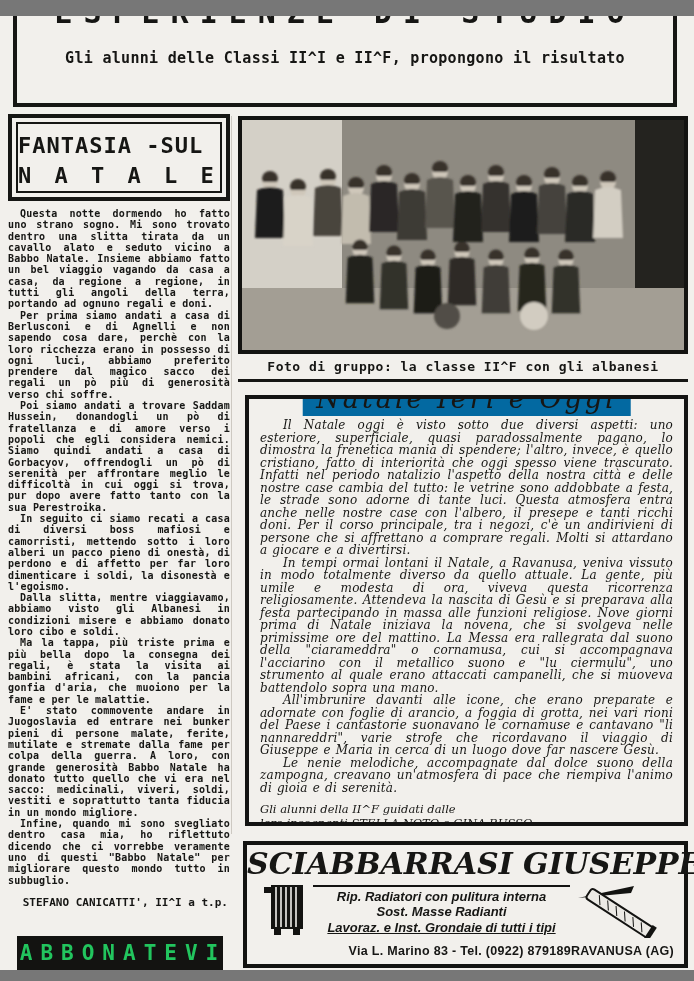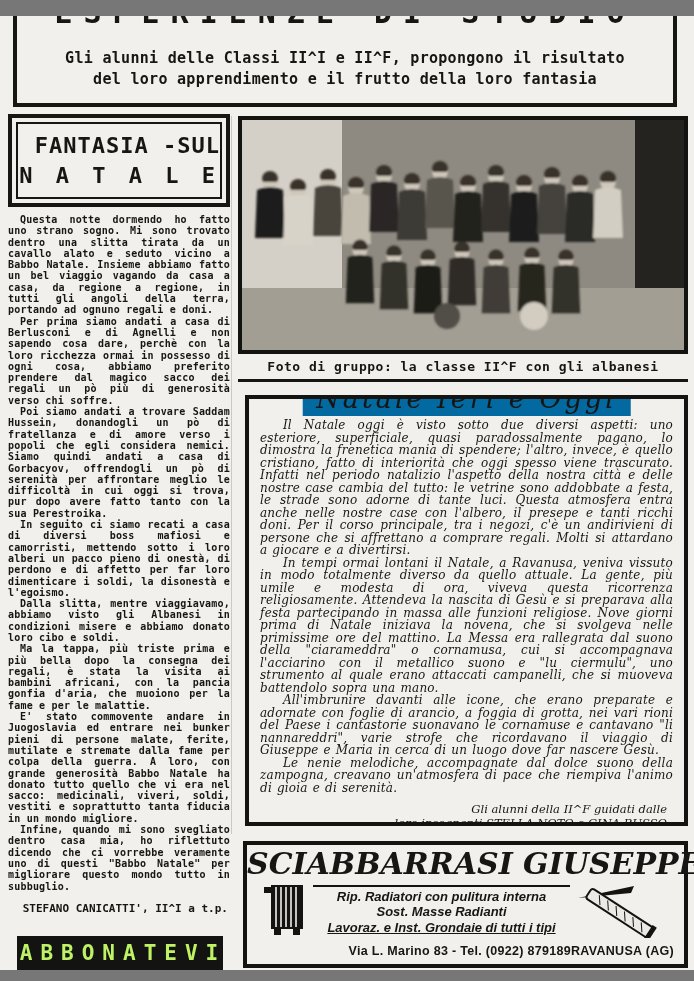--- a/index.html
+++ b/index.html
@@ -12,47 +12,47 @@
   .header-box{position:absolute;left:13px;top:-30px;width:656px;height:113px;border:4px solid #161614;}
   .main-title{position:absolute;top:6px;left:0;right:0;text-align:center;
     font:bold 30px/34px "DejaVu Sans Mono",monospace;letter-spacing:11px;white-space:nowrap;}
   .subtitle{position:absolute;top:58px;left:0;right:0;text-align:center;
     font:bold 15px/21px "DejaVu Sans Mono",monospace;letter-spacing:.3px;}
   
   .col-divider{position:absolute;left:231px;top:100px;width:1px;height:718px;background:#cdc9c2;}
   
   .left-col{position:absolute;left:8px;top:98px;width:222px;}
   .fantasia-box{border:4px solid #161614;padding:4px;}
-  .fantasia-inner{border:2px solid #161614;padding:7px 0 6px 0;text-align:right;
+  .fantasia-inner{border:2px solid #161614;padding:7px 0 0 0;text-align:left;
     font:bold 22px/30px "DejaVu Sans Mono",monospace;}
   .fantasia-line1{letter-spacing:1px;}
   .fantasia-line2{letter-spacing:5px;}
   .left-body{margin-top:7px;font:bold 10px/11.3px "DejaVu Sans Mono",monospace;
     text-align:justify;letter-spacing:.2px;}
   .left-body p{margin:0;text-indent:2ch;}
   .left-sig{margin-top:10px;text-align:right;font:bold 11px/13px "DejaVu Sans Mono",monospace;padding-right:2px;}
   .abbonatevi{position:absolute;left:17px;top:920px;width:206px;height:34px;background:#131311;
-    color:#bef264;display:flex;align-items:center;justify-content:center;
+    color:#22c55e;display:flex;align-items:center;justify-content:center;
     font:bold 21px "DejaVu Sans Mono",monospace;letter-spacing:8px;padding-left:6px;box-sizing:border-box;}
   
   .right-col{position:absolute;left:238px;top:100px;width:450px;}
   .photo-frame{border:4px solid #131311;height:230px;background:#9b968c;}
   .photo-frame svg{display:block;width:100%;height:100%;}
   .photo-caption{margin-top:5px;text-align:center;font:bold 13px/16px "DejaVu Sans Mono",monospace;letter-spacing:.5px;}
   .caption-rule{height:3px;background:#161614;margin-top:4px;}
   
   .natale-box{position:relative;margin:13px 0 0 7px;border:4px solid #141413;height:431px;
     box-sizing:border-box;padding:20px 11px 0 11px;overflow:hidden;}
   .natale-title{position:absolute;top:-17px;left:50%;transform:translateX(-50%);
     background:#0369a1;padding:0 14px;white-space:nowrap;
     font:italic 27px/34px "DejaVu Serif",serif;letter-spacing:3px;}
   .natale-body{font:italic 12px/12.5px "DejaVu Serif",serif;text-align:justify;
     letter-spacing:.2px;word-spacing:1px;}
   .natale-body p{margin:0;text-indent:3ch;}
-  .natale-sig{margin-top:8px;text-align:right;font:italic 11.5px/14px "DejaVu Serif",serif;padding-right:6px;}
+  .natale-sig{margin-top:8px;font:italic 11.5px/14px "DejaVu Serif",serif;padding-right:6px;}
   
   .ad-box{position:relative;margin:15px 0 0 5px;border:4px solid #131311;height:127px;box-sizing:border-box;}
   .ad-title{text-align:center;font:bold italic 30px/36px "DejaVu Serif",serif;margin-top:1px;white-space:nowrap;}
   .ad-mid{display:flex;align-items:center;padding:0 16px;margin-top:0;}
   .ad-services{flex:1;margin:0 6px;border-top:2px solid #131311;padding-top:2px;text-align:center;
     font:bold italic 13px/15.5px "Liberation Sans",sans-serif;}
   .ad-service-underlined{text-decoration:underline;}
   .ad-bottom{position:absolute;bottom:5px;left:0;right:0;display:flex;justify-content:flex-end;
     padding:0 10px;font:bold 12.5px/15px "Liberation Sans",sans-serif;letter-spacing:.3px;}
   
@@ -62,36 +62,35 @@
 </style>
 </head>
 <body>
 
 <div class="page">
 
   <div class="header-box">
     <div class="main-title">ESPERIENZE DI STUDIO</div>
     <div class="subtitle">
       <div>Gli alunni delle Classi II^I e II^F, propongono il risultato</div>
-      <div>del loro apprendimento e il frutto della loro fantasia</div>
     </div>
   </div>
 
   <div class="col-divider"></div>
 
   <div class="left-col">
     <div class="fantasia-box">
       <div class="fantasia-inner">
         <div class="fantasia-line1">FANTASIA -SUL</div>
         <div class="fantasia-line2">N A T A L E</div>
       </div>
     </div>
     <div class="left-body">
       <p>Questa notte dormendo ho fatto uno strano sogno. Mi sono trovato dentro una slitta tirata da un cavallo alato e seduto vicino a Babbo Natale. Insieme abbiamo fatto un bel viaggio vagando da casa a casa, da regione a regione, in tutti gli angoli della terra, portando ad ognuno regali e doni.</p>
-      <p>Per prima siamo andati a casa di Berlusconi e di Agnelli e non sapendo cosa dare, perchè con la loro ricchezza ormai in possesso di ogni cosa, abbiamo preferito prendere dal magico sacco dei regali un pò più di generosità verso chi soffre.</p>
+      <p>Per prima siamo andati a casa di Berlusconi e di Agnelli e non sapendo cosa dare, perchè con la loro ricchezza erano in possesso di ogni luci, abbiamo preferito prendere dal magico sacco dei regali un pò più di generosità verso chi soffre.</p>
       <p>Poi siamo andati a trovare Saddam Hussein, donandogli un pò di fratellanza e di amore verso i popoli che egli considera nemici. Siamo quindi andati a casa di Gorbacyov, offrendogli un pò di serenità per affrontare meglio le difficoltà in cui oggi si trova, pur dopo avere fatto tanto con la sua Perestroika.</p>
       <p>In seguito ci siamo recati a casa di diversi boss mafiosi e camorristi, mettendo sotto i loro alberi un pacco pieno di onestà, di perdono e di affetto per far loro dimenticare i soldi, la disonestà e l'egoismo.</p>
       <p>Dalla slitta, mentre viaggiavamo, abbiamo visto gli Albanesi in condizioni misere e abbiamo donato loro cibo e soldi.</p>
       <p>Ma la tappa, più triste prima e più bella dopo la consegna dei regali, è stata la visita ai bambini africani, con la pancia gonfia d'aria, che muoiono per la fame e per le malattie.</p>
       <p>E' stato commovente andare in Juogoslavia ed entrare nei bunker pieni di persone malate, ferite, mutilate e stremate dalla fame per colpa della guerra. A loro, con grande generosità Babbo Natale ha donato tutto quello che vi era nel sacco: medicinali, viveri, soldi, vestiti e soprattutto tanta fiducia in un mondo migliore.</p>
       <p>Infine, quando mi sono svegliato dentro casa mia, ho riflettuto dicendo che ci vorrebbe veramente uno di questi "Babbo Natale" per migliorare questo mondo tutto in subbuglio.</p>
     </div>
     <div class="left-sig">STEFANO CANICATTI', II^I a t.p.</div>
   </div>
 

